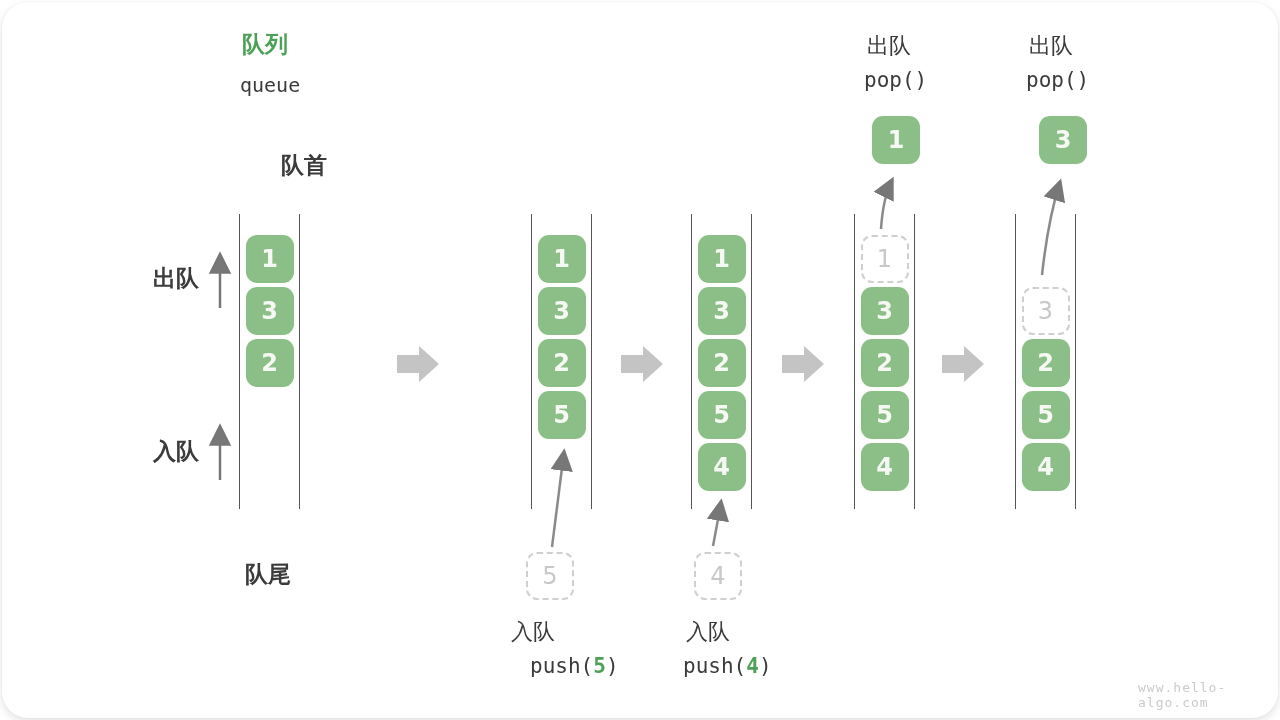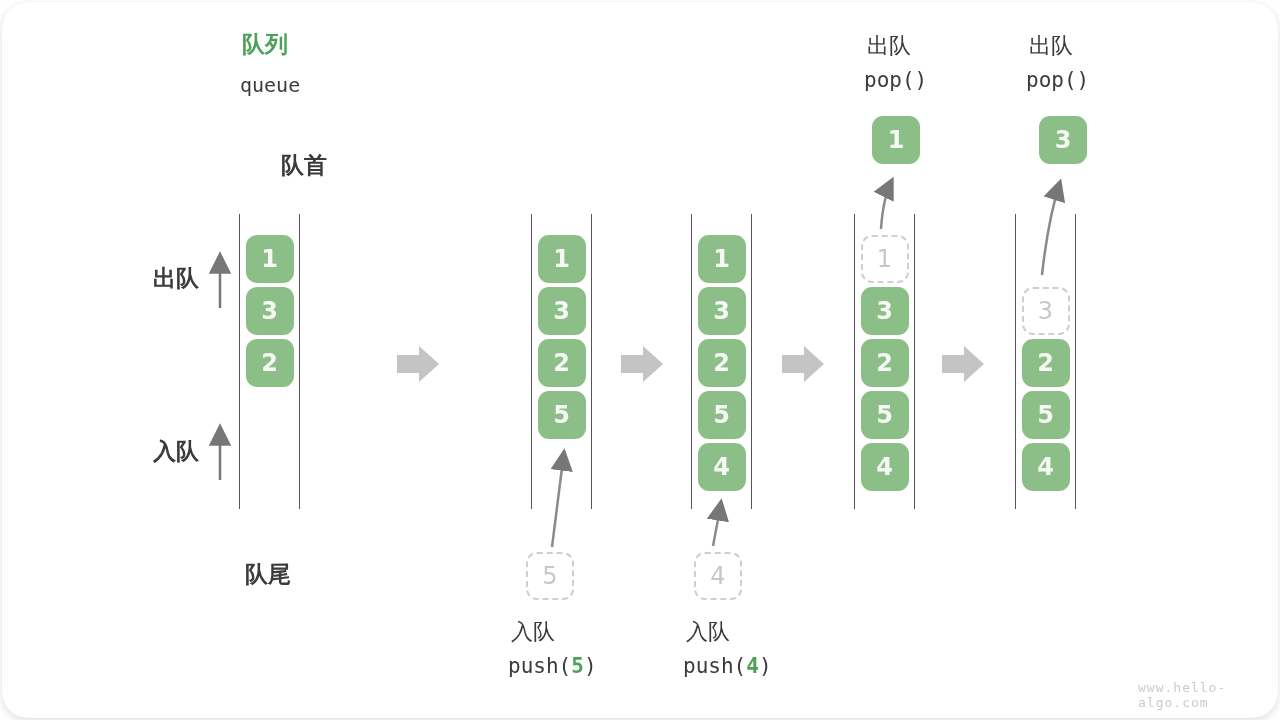--- a/index.html
+++ b/index.html
@@ -102,21 +102,21 @@
       <div class="qbox dashed" style="top: 73px;">3</div>
       <div class="qbox" style="top: 125px;">2</div>
       <div class="qbox" style="top: 177px;">5</div>
       <div class="qbox" style="top: 229px;">4</div>
     </div>
 
   <div class="abs qbox dashed" style="left:524px; top:550px;">5</div>
   <div class="abs qbox dashed" style="left:692px; top:550px;">4</div>
 
   <div class="abs zh" style="left:509px; top:618px;">入队</div>
-  <div class="abs mono" style="left:506px; top:653px;"><span>push(</span><span class="green-arg">5</span><span>)</span></div>
+  <div class="abs mono" style="left:528px; top:653px;"><span>push(</span><span class="green-arg">5</span><span>)</span></div>
 
   <div class="abs zh" style="left:684px; top:618px;">入队</div>
   <div class="abs mono" style="left:681px; top:653px;"><span>push(</span><span class="green-arg">4</span><span>)</span></div>
 
   <div class="abs zh" style="left:865px; top:32px;">出队</div>
   <div class="abs mono" style="left:862px; top:67px;">pop()</div>
   <div class="abs qbox" style="left:870px; top:114px;">1</div>
 
   <div class="abs zh" style="left:1027px; top:32px;">出队</div>
   <div class="abs mono" style="left:1024px; top:67px;">pop()</div>

